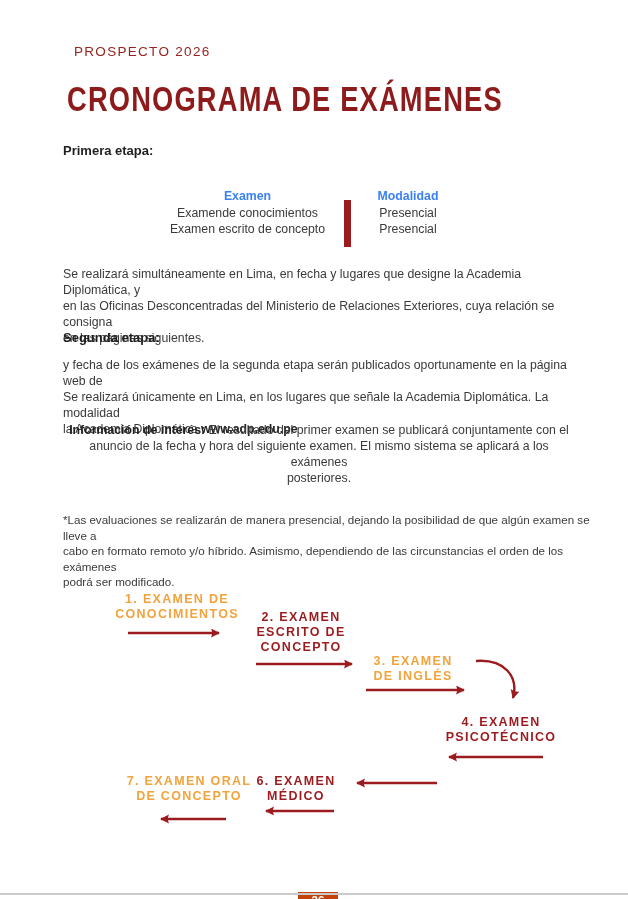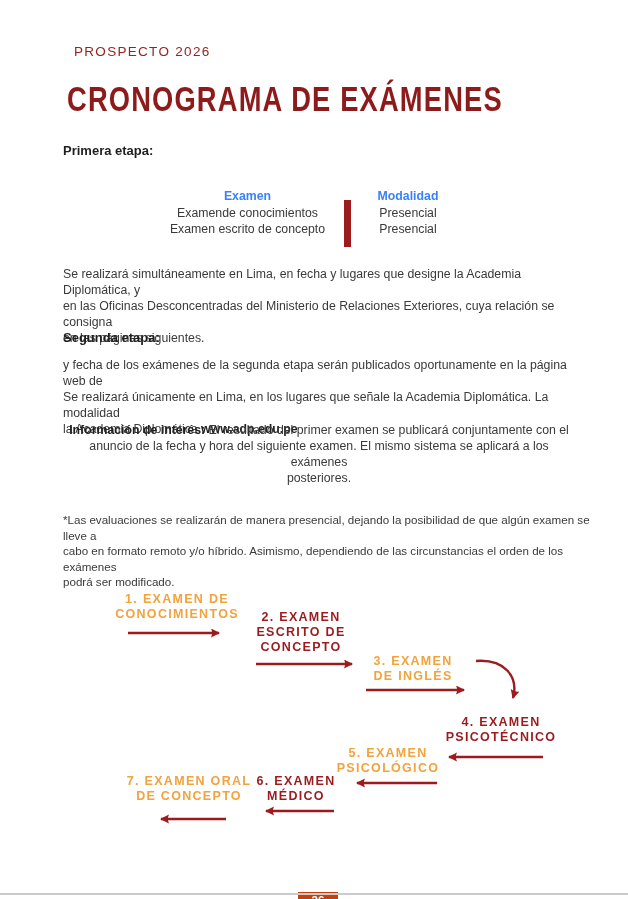--- a/index.html
+++ b/index.html
@@ -127,24 +127,20 @@
     <div>CONCEPTO</div>
   </div>
   <div class="step orange s3">
     <div>3. EXAMEN</div>
     <div>DE INGLÉS</div>
   </div>
   <div class="step red s4">
     <div>4. EXAMEN</div>
     <div>PSICOTÉCNICO</div>
   </div>
-  <div class="step orange s5">
-    <div>5. EXAMEN</div>
-    <div>PSICOLÓGICO</div>
-  </div>
   <div class="step red s6">
     <div>6. EXAMEN</div>
     <div>MÉDICO</div>
   </div>
   <div class="step orange s7">
     <div>7. EXAMEN ORAL</div>
     <div>DE CONCEPTO</div>
   </div>
 
   <svg class="arrows" width="628" height="899" viewBox="0 0 628 899">

